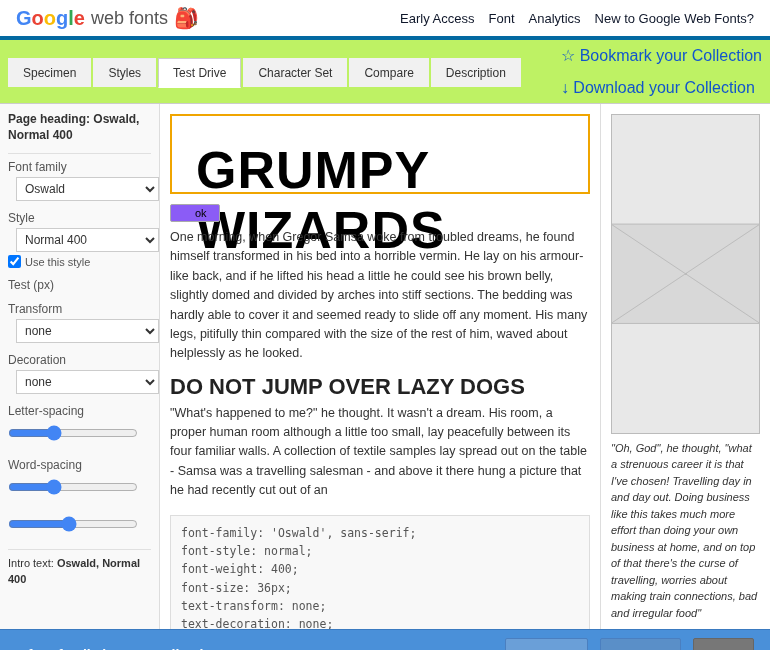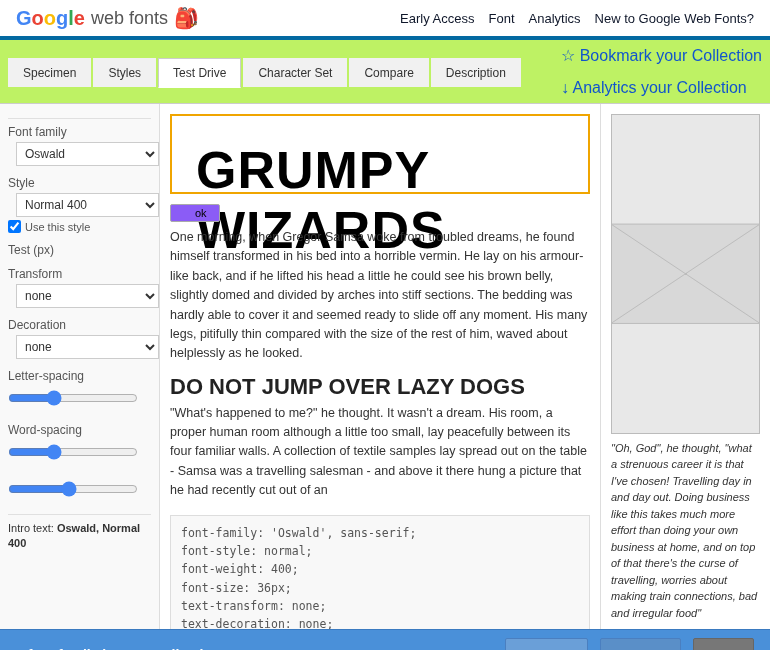--- a/index.html
+++ b/index.html
@@ -264,27 +264,33 @@
 
 <div id="tab-bar">
   <div class="tab">Specimen</div>
   <div class="tab">Styles</div>
   <div class="tab active">Test Drive</div>
   <div class="tab">Character Set</div>
   <div class="tab">Compare</div>
   <div class="tab">Description</div>
   <div id="tab-bar-right">
     <span>☆ Bookmark your Collection</span>
-    <span>↓ Analytics your Collection</span>
+    <span>↓ Download your Collection</span>
   </div>
 </div>
 
 <div id="main-layout">
 
   <div id="left-panel">
+    <div class="panel-section">
+      <div class="panel-heading">
+        <span>Page heading:</span>
+        <span> </span><span>Oswald, Normal 400</span>
+      </div>
+    </div>
     <hr class="panel-divider">
 
     <div class="panel-section">
       <div class="panel-label">Font family</div>
       <select class="panel-select">
         <option>Oswald</option>
       </select>
     </div>
 
     <div class="panel-section">

